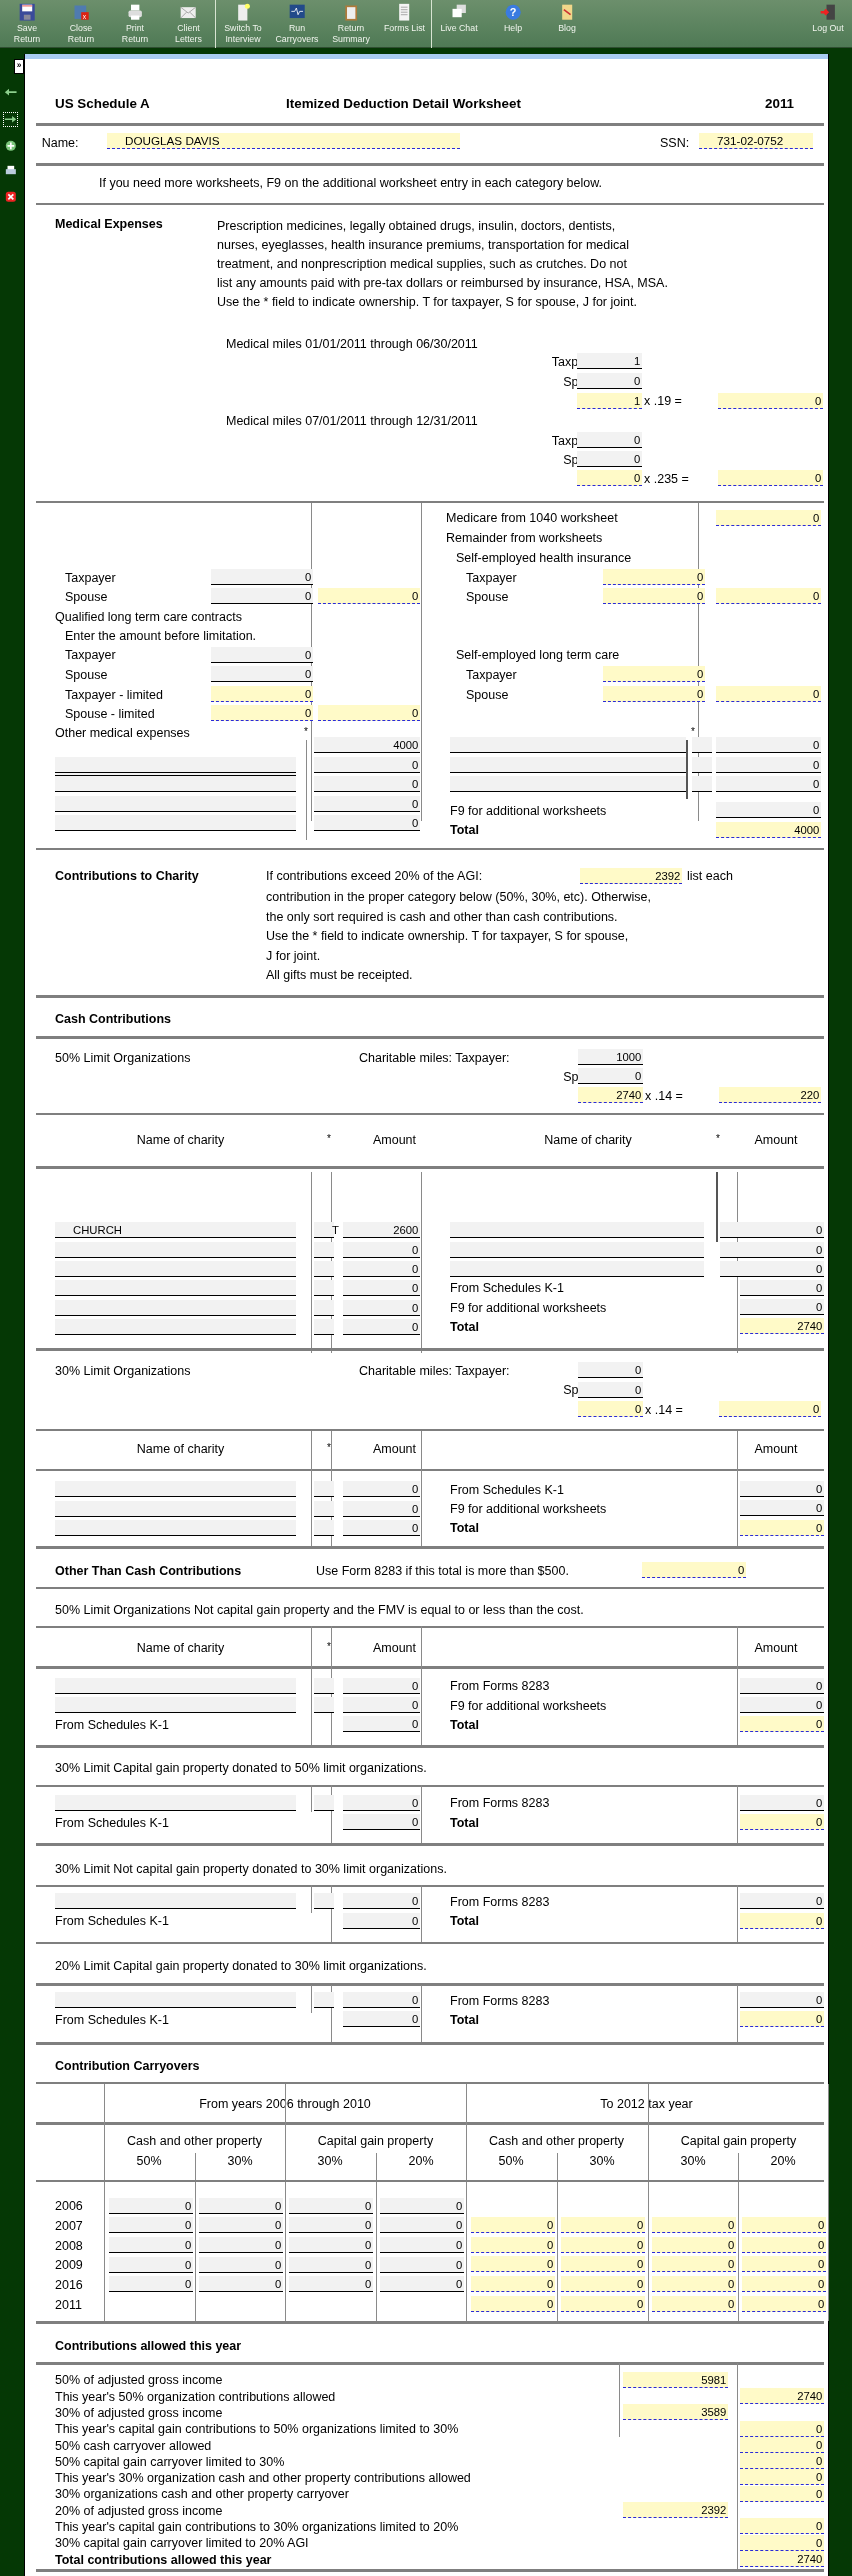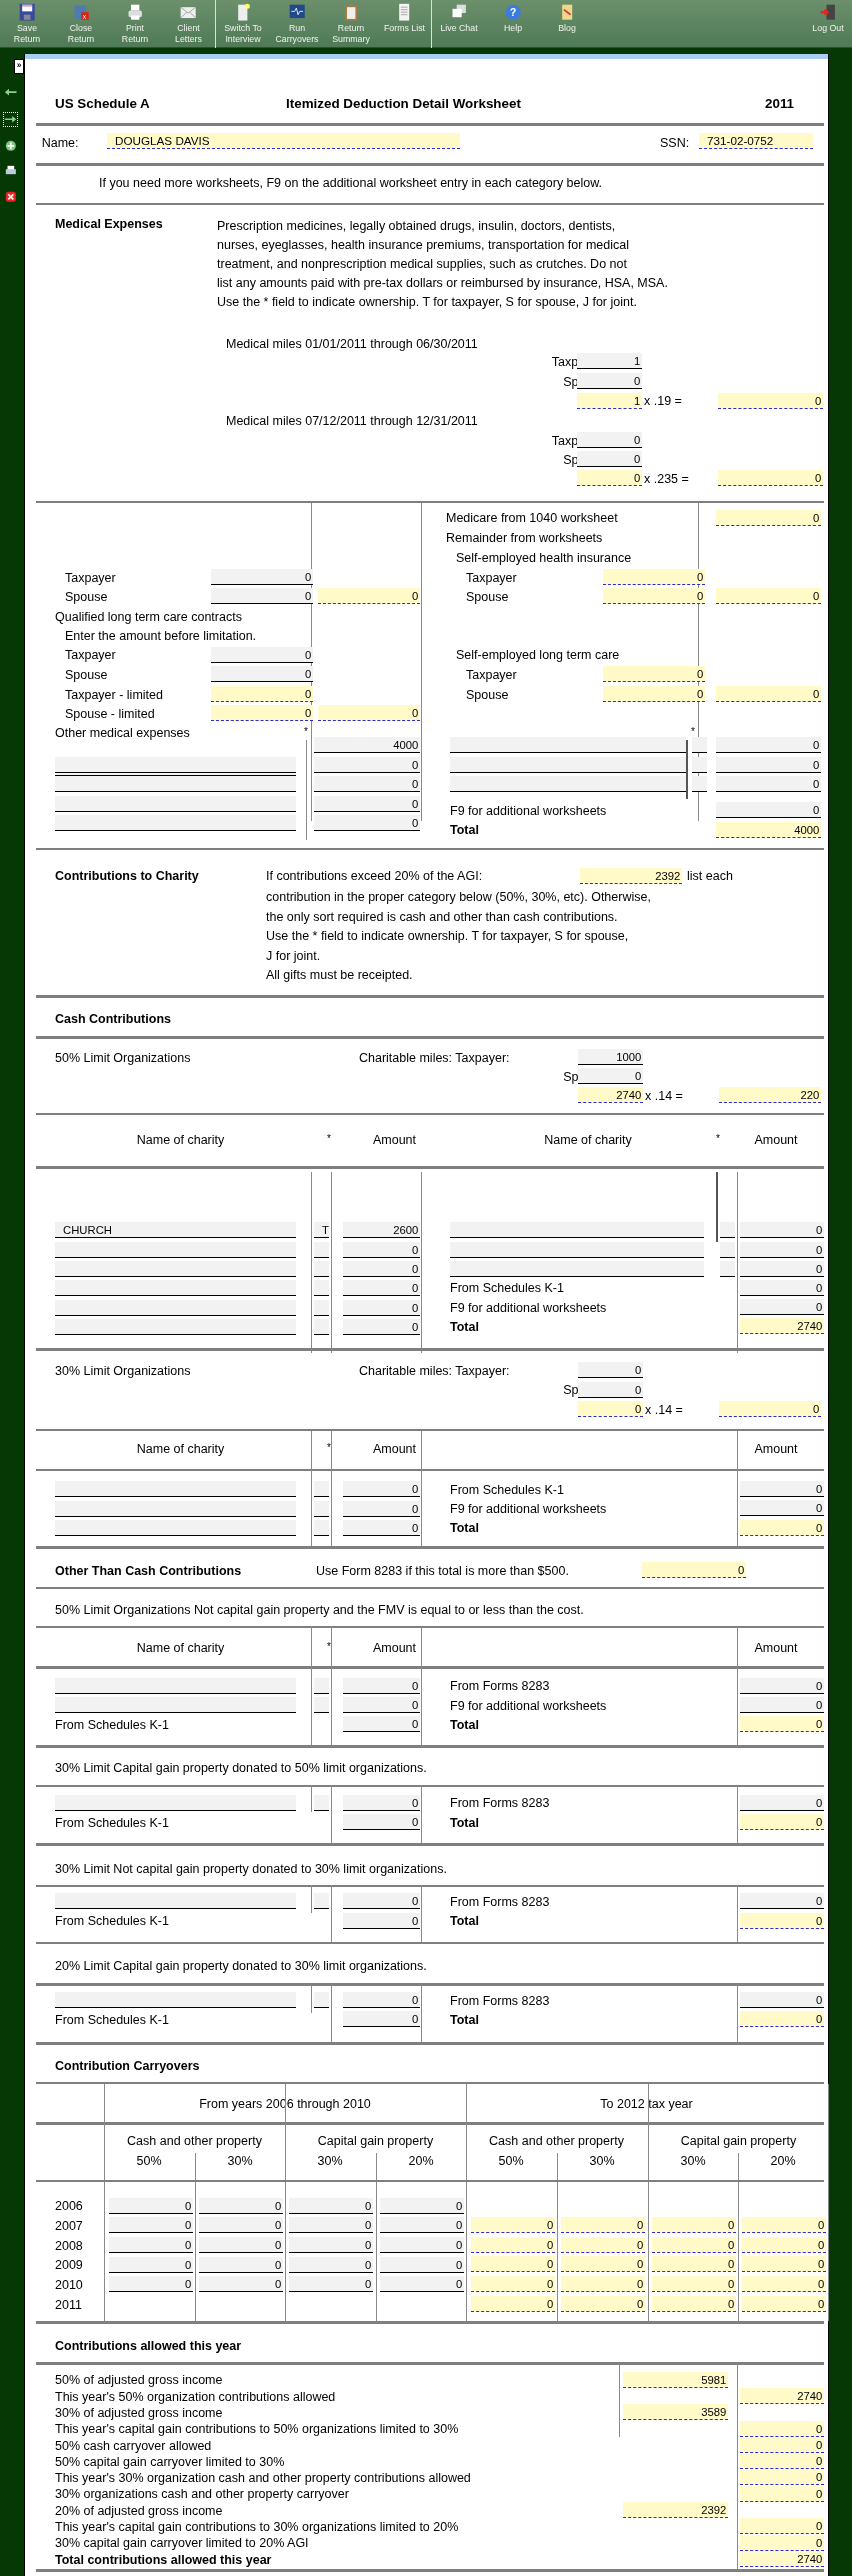--- a/index.html
+++ b/index.html
@@ -16,21 +16,21 @@
 .abs{position:absolute}
 .hr{position:absolute;left:11px;width:788px;height:2.5px;background:#7f7f7f}
 .hr.thin{height:1.7px}
 .t{position:absolute;white-space:nowrap}
 .b{font-weight:bold}
 .fld{position:absolute;height:16px;text-align:right;font-size:11.3px;line-height:16px;padding-right:1.7px;cursor:text}
 .gray{background:#f2f2f2;border-bottom:1.7px solid #000}
 .gray.thin{border-bottom:0.8px solid #000}
 .yel{background:#fffac8;border-bottom:1.7px dashed #2a2ad8}
 .yel.thin{border-bottom:0.8px dashed #2a2ad8}
-.txt{text-align:left;padding-left:8px}
+.txt{text-align:left;padding-left:18px}
 .vl{position:absolute;width:0.8px;background:#8a8a8a}
 .vl.dk{width:1.7px;background:#555}
 .hd{position:absolute;text-align:center;font-size:12.5px}
 .star{font-size:10px}
 </style>
 </head>
 <body>
 
 <div class="toolbar">
   <div class="tb">
@@ -187,21 +187,21 @@
 <div class="t" style="left:201px;top:283px">Medical miles 01/01/2011 through 06/30/2011</div>
 <div class="t" style="left:497px;top:301px;text-align:right;width:84px">Taxpayer:</div>
 <div class="fld gray thin" style="left:552px;top:299px;width:65px">1</div>
 <div class="t" style="left:497px;top:321px;text-align:right;width:87px">Spouse:</div>
 <div class="fld gray" style="left:552px;top:319px;width:65px">0</div>
 <div class="t" style="left:497px;top:340px;text-align:right;width:87px">Total:</div>
 <div class="fld yel thin" style="left:552px;top:339px;width:65px">1</div>
 <div class="t" style="left:619px;top:340px">x .19  =</div>
 <div class="fld yel thin" style="left:693px;top:339px;width:105px">0</div>
 
-<div class="t" style="left:201px;top:360px">Medical miles 07/12/2011 through 12/31/2011</div>
+<div class="t" style="left:201px;top:360px">Medical miles 07/01/2011 through 12/31/2011</div>
 <div class="t" style="left:497px;top:380px;text-align:right;width:84px">Taxpayer:</div>
 <div class="fld gray" style="left:552px;top:378px;width:65px">0</div>
 <div class="t" style="left:497px;top:399px;text-align:right;width:87px">Spouse:</div>
 <div class="fld gray thin" style="left:552px;top:397px;width:65px">0</div>
 <div class="t" style="left:497px;top:418px;text-align:right;width:87px">Total:</div>
 <div class="fld yel thin" style="left:552px;top:416px;width:65px">0</div>
 <div class="t" style="left:619px;top:418px">x .235  =</div>
 <div class="fld yel thin" style="left:693px;top:416px;width:105px">0</div>
 
 <div class="hr thin" style="top:447px"></div>
@@ -508,21 +508,21 @@
     <div class="hd" style="left:351px;top:2100px;width:90px">20%</div>
     <div class="hd" style="left:441px;top:2100px;width:90px">50%</div>
     <div class="hd" style="left:532px;top:2100px;width:90px">30%</div>
     <div class="hd" style="left:623px;top:2100px;width:90px">30%</div>
     <div class="hd" style="left:713px;top:2100px;width:90px">20%</div>
     <div class="hr thin" style="top:2126px"></div>
     <div class="t" style="left:30px;top:2145px">2006</div>
     <div class="t" style="left:30px;top:2165px">2007</div>
     <div class="t" style="left:30px;top:2185px">2008</div>
     <div class="t" style="left:30px;top:2204px">2009</div>
-    <div class="t" style="left:30px;top:2224px">2010</div>
+    <div class="t" style="left:30px;top:2224px">2016</div>
     <div class="t" style="left:30px;top:2244px">2011</div>
     <div class="fld gray" style="left:84px;top:2144px;width:84px">0</div>
     <div class="fld gray" style="left:174px;top:2144px;width:84px">0</div>
     <div class="fld gray" style="left:264px;top:2144px;width:84px">0</div>
     <div class="fld gray" style="left:355px;top:2144px;width:84px">0</div>
     <div class="fld gray" style="left:84px;top:2163px;width:84px">0</div>
     <div class="fld gray" style="left:174px;top:2163px;width:84px">0</div>
     <div class="fld gray" style="left:264px;top:2163px;width:84px">0</div>
     <div class="fld gray" style="left:355px;top:2163px;width:84px">0</div>
     <div class="fld gray" style="left:84px;top:2183px;width:84px">0</div>

